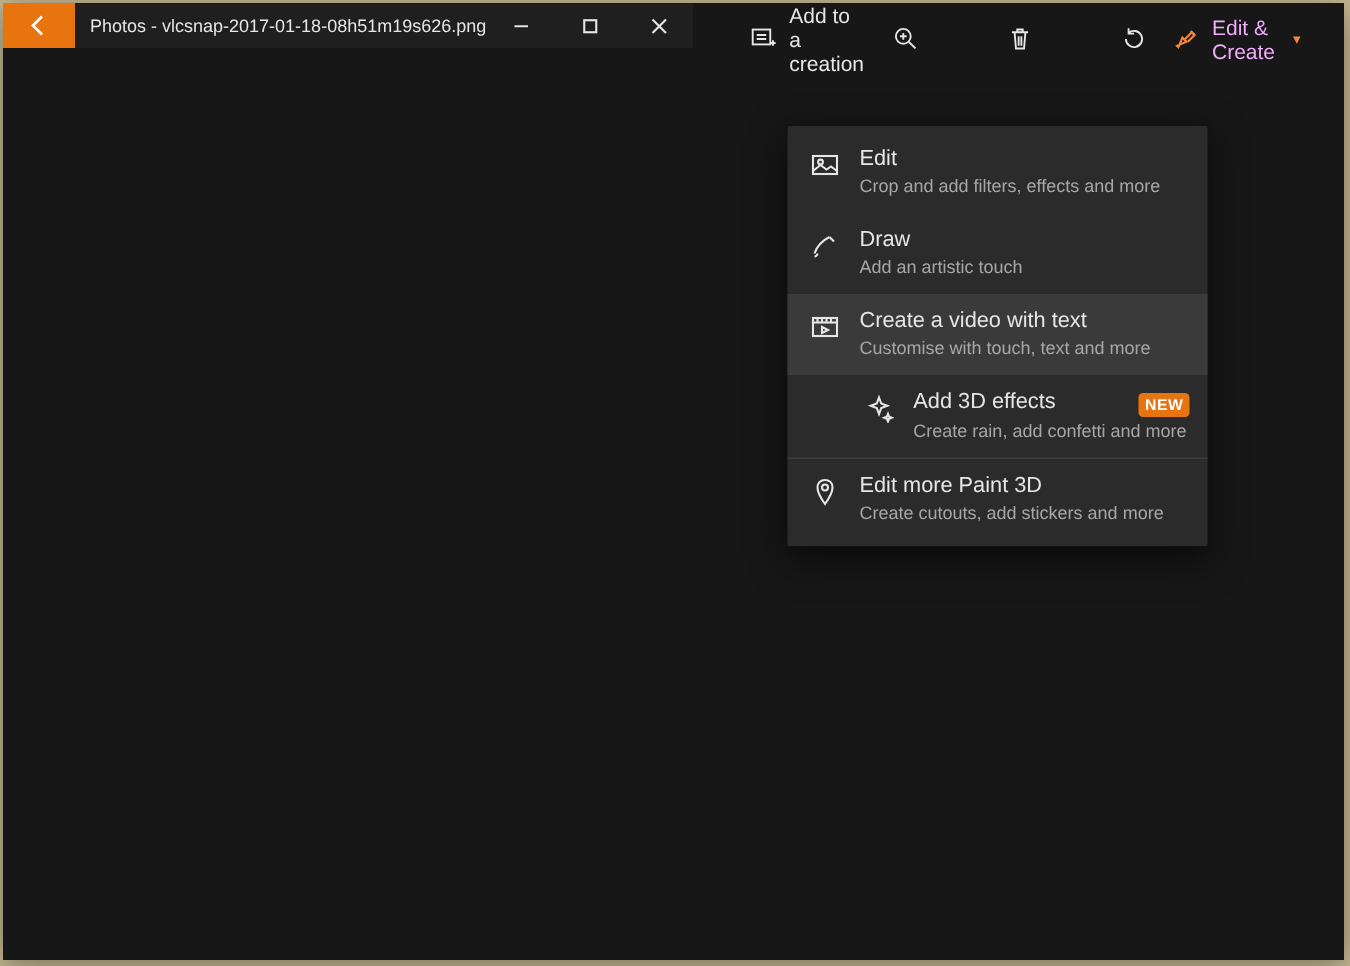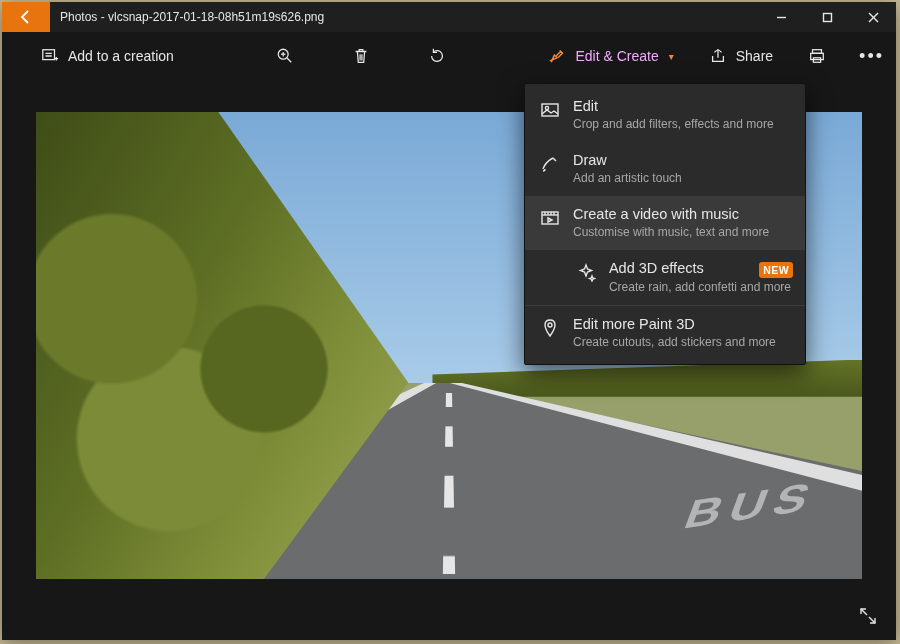--- a/index.html
+++ b/index.html
@@ -1,16 +1,16 @@
 <!DOCTYPE html>
 <html><head>
 <meta charset="utf-8">
 <style>
   html,body{margin:0;padding:0;width:900px;height:644px;font-family:'Segoe UI',Arial,sans-serif;background:#c5b894;overflow:hidden;}
-  .window{position:absolute;left:2px;top:2px;width:894px;height:638px;background:#171717;box-shadow:0 4px 20px rgba(0,0,0,0.4);display:flex;flex-direction:column;}
+  .window{position:absolute;left:2px;top:2px;width:894px;height:638px;background:#171717;box-shadow:0 4px 20px rgba(0,0,0,0.4);display:flex;flex-direction:row;}
   
   .titlebar{height:30px;background:#1f1f1f;display:flex;align-items:center;color:#e6e6e6;font-size:12px;}
   .back-btn{width:48px;height:30px;background:#e8740f;display:flex;align-items:center;justify-content:center;}
   .back-btn svg{width:16px;height:16px;}
   .title-text{padding-left:10px;flex:1;white-space:nowrap;}
   .win-ctrls{display:flex;height:30px;}
   .win-ctrl{width:46px;height:30px;display:flex;align-items:center;justify-content:center;}
   .win-ctrl svg{width:11px;height:11px;}
   
   .toolbar{height:48px;display:flex;align-items:center;color:#e6e6e6;font-size:14px;padding:0 6px;margin-left:24px;}
@@ -226,22 +226,22 @@
             <rect x="2" y="4" width="16" height="12" class="stroke"></rect>
             <line x1="2" y1="7" x2="18" y2="7" class="stroke"></line>
             <line x1="5" y1="4" x2="5" y2="7" class="stroke"></line>
             <line x1="8" y1="4" x2="8" y2="7" class="stroke"></line>
             <line x1="11" y1="4" x2="11" y2="7" class="stroke"></line>
             <line x1="14" y1="4" x2="14" y2="7" class="stroke"></line>
             <path d="M8 10l4 2-4 2z" class="stroke"></path>
           </svg>
       </span>
       <span class="mi-texts">
-        <span class="mi-title">Create a video with music</span>
-        <span class="mi-sub">Customise with music, text and more</span>
+        <span class="mi-title">Create a video with text</span>
+        <span class="mi-sub">Customise with touch, text and more</span>
       </span>
     </div>
 
     <div class="menu-item sep-after">
       <span class="mi-icon">
         <svg viewBox="0 0 20 20">
             <path d="M10 3l1.5 4 4 1.5-4 1.5L10 14l-1.5-4-4-1.5 4-1.5z" class="stroke"></path>
             <path d="M16 14l.7 1.8 1.8.7-1.8.7L16 19l-.7-1.8-1.8-.7 1.8-.7z" class="stroke"></path>
           </svg>
       </span>

